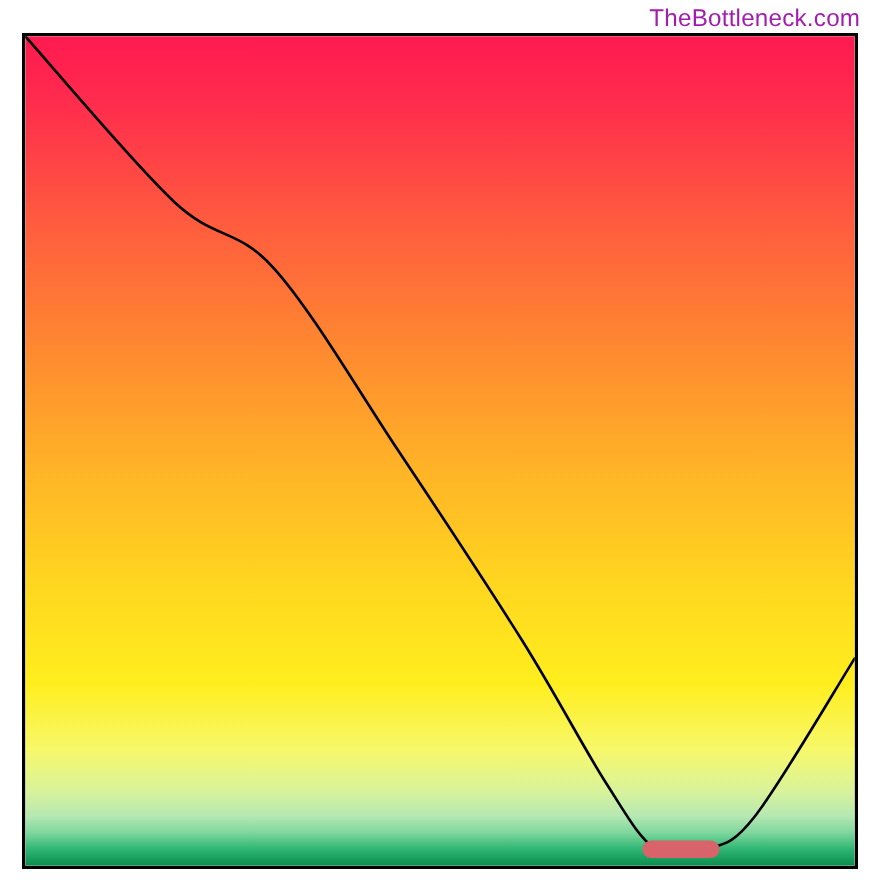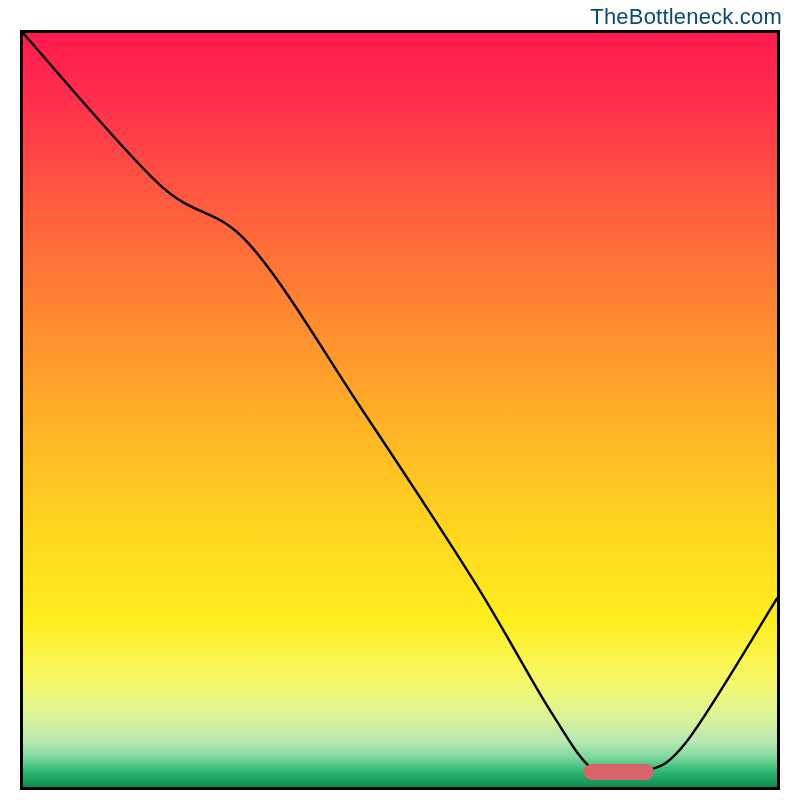--- a/index.html
+++ b/index.html
@@ -13,21 +13,21 @@
   }
   .stage {
     position: relative;
     width: 800px;
     height: 800px;
   }
   .watermark {
     position: absolute;
     top: 4px;
     right: 18px;
-    color: #0c4a6e;
+    color: #a21caf;
     font-size: 22px;
     font-weight: 500;
     letter-spacing: 0.2px;
     z-index: 20;
   }
   .frame {
     position: absolute;
     left: 20px;
     top: 30px;
     width: 760px;

